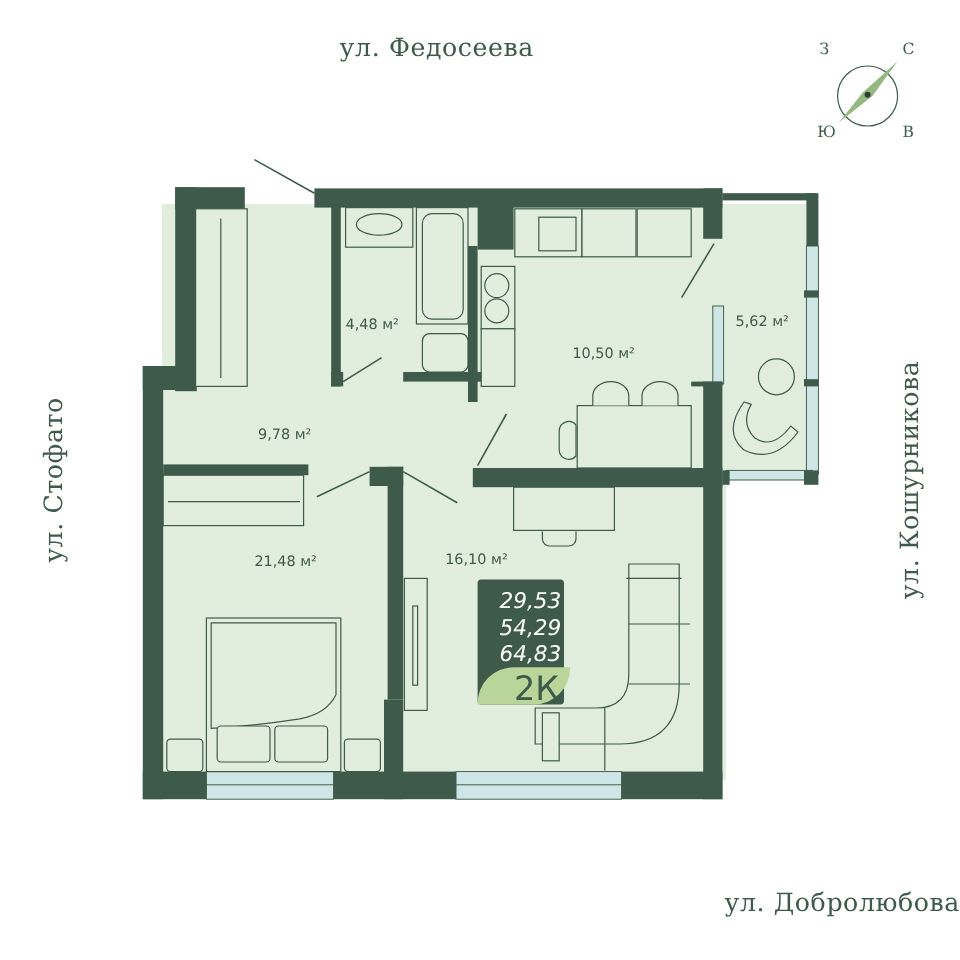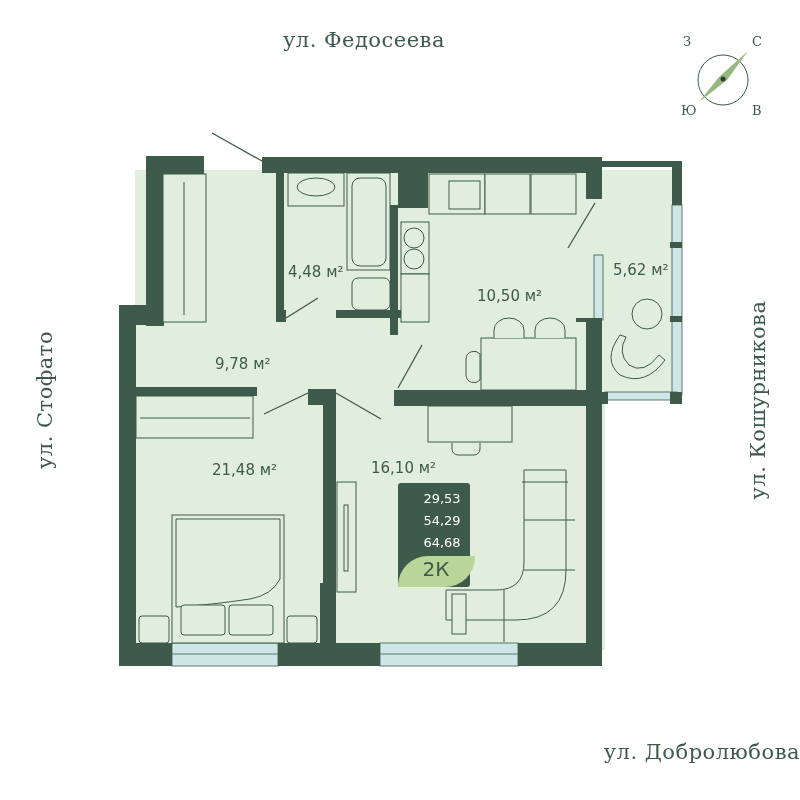--- a/index.html
+++ b/index.html
@@ -4,26 +4,26 @@
   <style>
     html, body { margin: 0; padding: 0; background: #ffffff; }
     body { width: 800px; height: 800px; position: relative; overflow: hidden; font-family: "DejaVu Sans", sans-serif; }
     .street { position: absolute; color: #3d5a4a; font-family: "DejaVu Serif", serif; font-size: 21px; letter-spacing: 0.5px; white-space: nowrap; }
     #street-top { left: 0; width: 728px; top: 28px; text-align: center; }
     #street-bottom { left: 0; width: 800px; top: 740px; text-align: right; }
     #street-left { left: 45px; top: 400px; transform: translate(-50%, -50%) rotate(-90deg); }
     #street-right { left: 758px; top: 400px; transform: translate(-50%, -50%) rotate(-90deg); }
     .compass-letter { position: absolute; color: #3d5a4a; font-family: "DejaVu Serif", serif; font-size: 13px; }
     svg { position: absolute; left: 0; top: 0; }
-    .room-label { position: absolute; color: #3d5a4a; font-size: 15px; font-family: "DejaVu Sans", sans-serif; white-space: nowrap; }
+    .room-label { position: absolute; color: #3d5a4a; font-size: 12px; font-family: "DejaVu Sans", sans-serif; white-space: nowrap; }
     .badge { position: absolute; left: 398px; top: 483px; width: 73px; width: 72px; height: 104px; }
     .badge .box { position: absolute; left: 0; top: 0; width: 72px; height: 104px; background: #3d5a4a; border-radius: 3px; overflow: hidden; }
-    .badge .num { position: absolute; left: 0; width: 88px; text-align: center; color: #ffffff; font-size: 13px; font-family: "DejaVu Sans", sans-serif; }
+    .badge .num { position: absolute; left: 0; width: 88px; text-align: center; color: #ffffff; font-size: 18px; font-family: "DejaVu Sans", sans-serif; font-style: italic; }
     .badge .leaf { position: absolute; left: 0; top: 73px; width: 77px; height: 31px; background: #b9d59a; border-radius: 30px 0 30px 0; }
-    .badge .type { position: absolute; left: 8px; top: 74px; width: 60px; text-align: center; color: #3d5a4a; font-size: 20px; font-family: "DejaVu Sans", sans-serif; }
+    .badge .type { position: absolute; left: 8px; top: 74px; width: 60px; text-align: right; color: #3d5a4a; font-size: 28px; font-family: "DejaVu Sans", sans-serif; }
   </style>
 </head>
 <body>
 
 <div id="street-top" class="street">ул. Федосеева</div>
 <div id="street-bottom" class="street">ул. Добролюбова</div>
 <div id="street-left" class="street">ул. Стофато</div>
 <div id="street-right" class="street">ул. Кошурникова</div>
 
 <svg width="800" height="800" viewBox="0 0 800 800">
@@ -160,17 +160,17 @@
 <div class="room-label" style="left:477px; top:287px;"><span>10,50</span> <span>м²</span></div>
 <div class="room-label" style="left:613px; top:261px;"><span>5,62</span> <span>м²</span></div>
 <div class="room-label" style="left:215px; top:355px;"><span>9,78</span> <span>м²</span></div>
 <div class="room-label" style="left:212px; top:461px;"><span>21,48</span> <span>м²</span></div>
 <div class="room-label" style="left:371px; top:459px;"><span>16,10</span> <span>м²</span></div>
 
 <div class="badge">
   <div class="box">
     <div class="num" style="top:8px;">29,53</div>
     <div class="num" style="top:30px;">54,29</div>
-    <div class="num" style="top:52px;">64,68</div>
+    <div class="num" style="top:52px;">64,83</div>
   </div>
   <div class="leaf"></div>
   <div class="type">2К</div>
 </div>
 
 </body></html>

